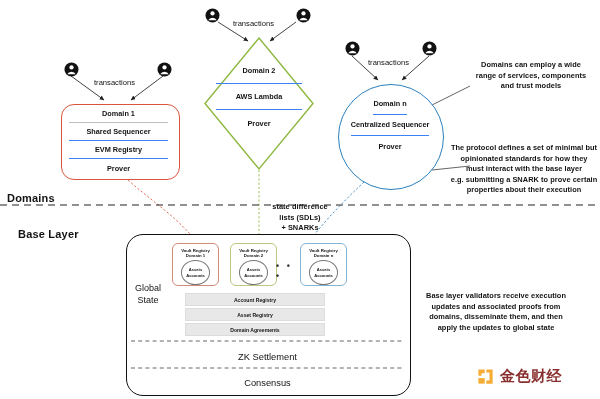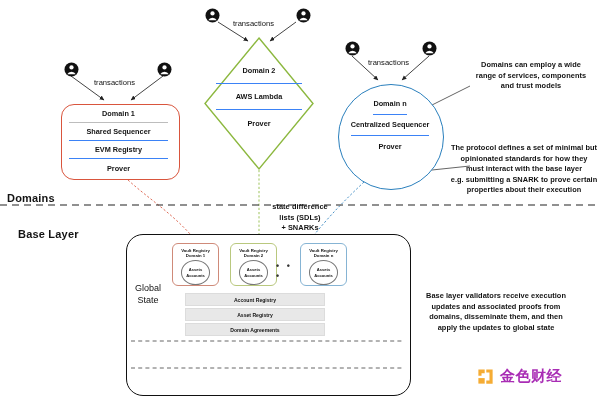--- a/index.html
+++ b/index.html
@@ -109,21 +109,21 @@
     position:absolute;left:127px;width:281px;
     text-align:center;font-size:9.3px;font-weight:normal;color:#131313;z-index:3;
   }
   #zk-row{top:352px;}
   #consensus-row{top:378px;}
 
   
   #watermark{position:absolute;left:476px;top:367px;z-index:7;
     display:flex;align-items:center;gap:5px;opacity:.92;}
   #wm-mark{width:19px;height:19px;position:relative;}
-  #wm-text{font-size:15px;font-weight:bold;color:#a21caf;letter-spacing:.5px;
+  #wm-text{font-size:15px;font-weight:bold;color:#7f1d1d;letter-spacing:.5px;
     font-family:"DejaVu Sans",sans-serif;}
 </style>
 </head>
 <body>
 
 <div id="stage">
 
   <svg class="layer behind">
     <defs>
       <marker id="ah-dark" markerWidth="7" markerHeight="7" refX="5.2" refY="2.6" orient="auto">
@@ -286,20 +286,22 @@
 
   <div class="registry-bar" id="reg-account">Account Registry</div>
   <div class="registry-bar" id="reg-asset">Asset Registry</div>
   <div class="registry-bar" id="reg-domain">Domain Agreements</div>
 
   <svg class="layer front">
     <line x1="131" y1="341" x2="404" y2="341" stroke="#555" stroke-width=".9" stroke-dasharray="4,3.2"></line>
     <line x1="131" y1="368" x2="404" y2="368" stroke="#555" stroke-width=".9" stroke-dasharray="4,3.2"></line>
   </svg>
 
+  <div class="layer-row" id="zk-row">ZK Settlement</div>
+  <div class="layer-row" id="consensus-row">Consensus</div>
 
   <div id="watermark">
     <div id="wm-mark">
       <svg viewBox="0 0 24 24" width="19" height="19">
         <path d="M3,3 h8 v5 h-4 v3 h-4 z" fill="#f5a623"></path>
         <path d="M13,3 h8 v18 h-8 v-4 h4 v-10 h-4 z" fill="#f5a623"></path>
         <path d="M3,14 h8 v7 h-8 z" fill="#f5a623"></path>
       </svg>
     </div>
     <div id="wm-text">金色财经</div>

